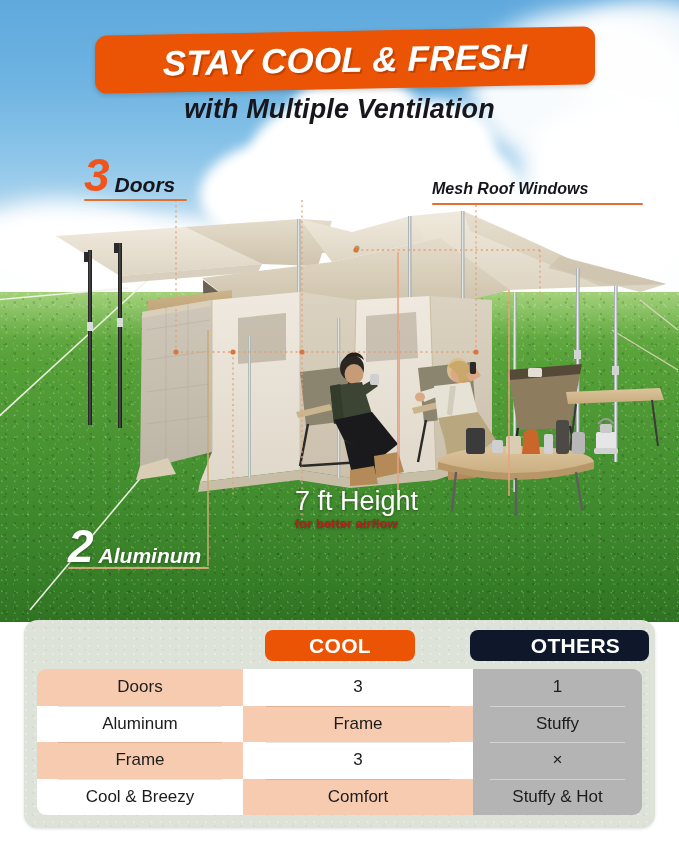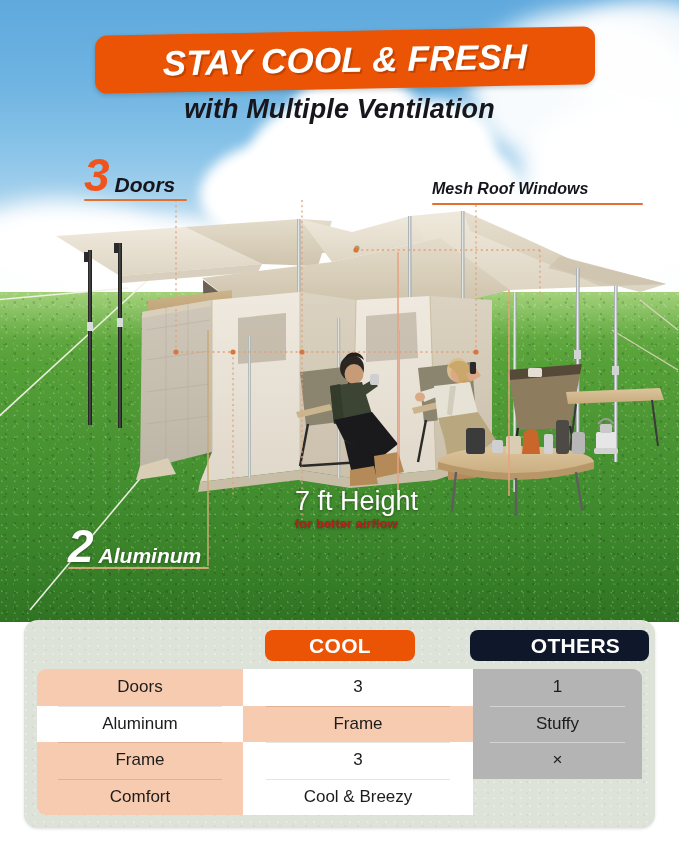--- a/index.html
+++ b/index.html
@@ -581,17 +581,18 @@
     <div class="cell oth">1</div>
 
     <div class="cell ours sep-ours">Aluminum</div>
     <div class="cell lbl sep-lbl">Frame</div>
     <div class="cell oth sep-oth">Stuffy</div>
 
     <div class="cell lbl sep-lbl">Frame</div>
     <div class="cell ours sep-ours">3</div>
     <div class="cell oth sep-oth">×</div>
 
+    <div class="cell ours sep-ours">Cool &amp; Breezy</div>
     <div class="cell lbl sep-lbl">Comfort</div>
-    <div class="cell ours sep-ours">Cool &amp; Breezy</div>
+    <div class="cell oth sep-oth">Stuffy &amp; Hot</div>
   </div>
 
 </div>
 
 </body></html>

